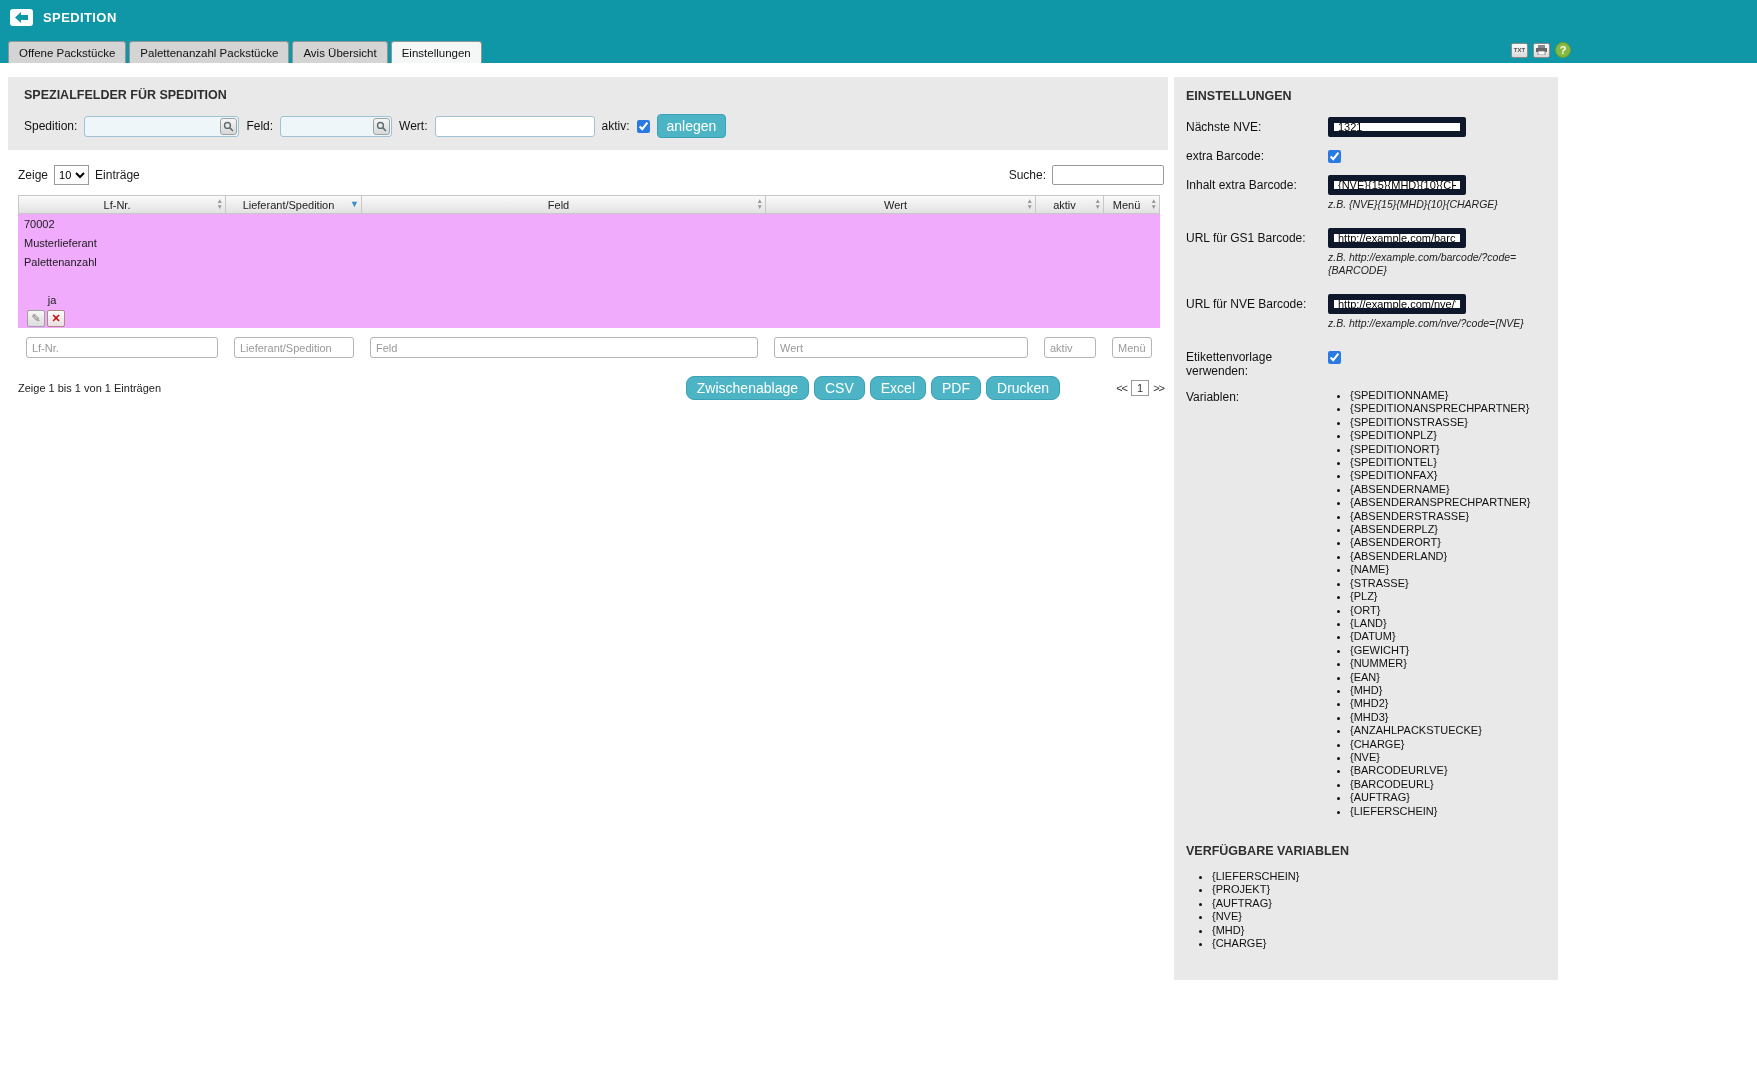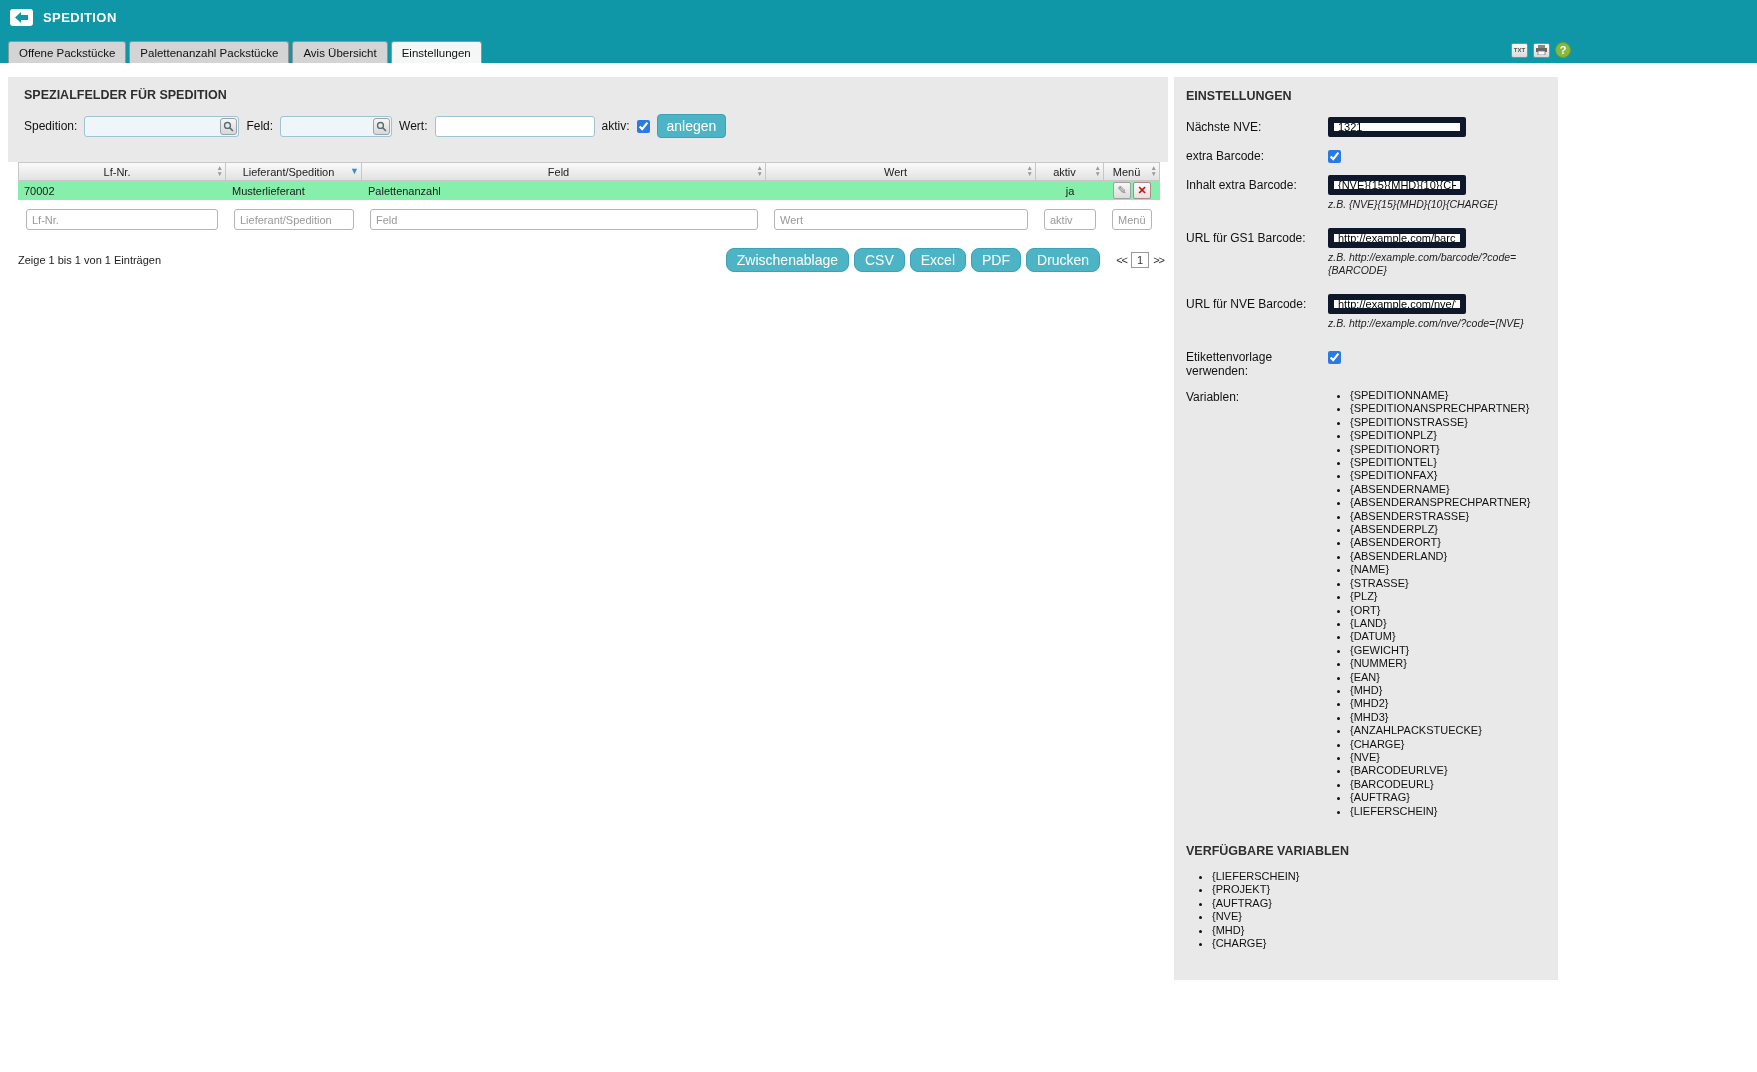--- a/index.html
+++ b/index.html
@@ -42,21 +42,21 @@
     width:16px; height:16px; border-radius:50%; background:#86b93f; border:1px solid #6d9c2e;
     color:#fff; font-weight:bold; font-size:11px; line-height:14px; text-align:center; cursor:pointer; padding:0;
   }
 
   
   .content { display:flex; align-items:flex-start; padding:14px 0 0 8px; gap:6px; min-height:1009px; background:#fff; }
   .main-col { width:1160px; }
   .sidebar { width:384px; background:#e9e9e9; padding:10px 12px 30px; min-height:865px; font-size:12px; }
 
   
-  .panel-grey { background:#e9e9e9; padding:8px 0 24px; }
+  .panel-grey { background:#e9e9e9; padding:8px 0 12px; }
   .panel-title { font-weight:bold; font-size:12.5px; color:#2e2e2e; padding:3px 16px 12px; }
   .form-row { display:flex; align-items:center; padding:0 16px; gap:7px; }
   .form-row label { font-size:12px; color:#111; }
   .inp {
     height:21px; border:1px solid #9fc3d2; border-radius:3px; background:#fff;
     font-family:inherit; font-size:11px; padding:0 5px; outline:none;
   }
   .search-wrap { position:relative; display:inline-flex; align-items:center; }
   .search-wrap .inp { background:#eef6f9; padding-right:22px; }
   .inp-spedition { width:155px; }
@@ -87,40 +87,40 @@
     position:relative; border:1px solid #c7c7c7; background:linear-gradient(#fafafa,#e2e2e2);
     font-size:11px; color:#222; text-align:center; padding:4px 14px 4px 4px; height:19px;
     display:flex; align-items:center; justify-content:center; cursor:pointer; white-space:nowrap;
   }
   .thead .th + .th { border-left:none; }
   .sort { position:absolute; right:2px; top:2px; display:flex; flex-direction:column; line-height:6px; }
   .sort i { font-style:normal; font-size:6.5px; color:#9a9a9a; }
   .th.sorted .sort { top:5px; }
   .th.sorted .sort i.dn { color:#3a8fc8; font-size:9px; }
   .c1 { width:208px; } .c2 { width:136px; } .c3 { width:404px; } .c4 { width:270px; } .c5 { width:68px; } .c6 { width:56px; }
-  .trow { display:flex; background:#86efac; }
+  .trow { display:flex; background:#f0abfc;flex-direction:column; }
   .td { font-size:11px; padding:3px 6px; height:19px; display:flex; align-items:center; overflow:hidden; white-space:nowrap; }
   .td.center { justify-content:center; }
   .icon-btn {
     width:18px; height:17px; border:1px solid #a0a0a0; border-radius:2px;
     background:linear-gradient(#f7f7f7,#dcdcdc); display:flex; align-items:center; justify-content:center;
     font-size:11px; color:#7c7c7c; cursor:pointer; padding:0; margin:0 1px;
   }
   .icon-btn.del { color:#cc1111; font-weight:bold; background:linear-gradient(#fdfdfd,#e9e0e0); border-color:#b08888; }
 
   .filter-row { display:flex; margin-top:9px; }
   .fcell { display:flex; justify-content:center; }
   .finp {
     height:21px; border:1px solid #b5b5b5; border-radius:3px; background:#fff;
     font-family:inherit; font-size:11px; padding:0 5px; width:calc(100% - 16px); outline:none;
   }
   .finp::placeholder { color:#999; }
 
   
-  .table-footer { display:flex; align-items:center; margin:18px 4px 0 10px; }
+  .table-footer { display:flex; align-items:center; margin:18px 4px 0 10px;gap:40px; }
   .tf-info { font-size:11px; color:#222; }
   .tf-spacer { flex:1; }
   .export-btns { display:flex; gap:5px; }
   .export-btns .btn.teal { border-radius:8px; padding:3px 10px; }
   .pagination { display:flex; align-items:center; gap:4px; margin-left:16px; font-size:11px; color:#333; }
   .pag-link { cursor:pointer; letter-spacing:-1px; }
   .page-cur { border:1px solid #999; background:#fff; padding:1px 5px; cursor:pointer; }
 
   
   .sb-title { font-weight:bold; font-size:12.5px; color:#2e2e2e; margin:2px 0 14px; }
@@ -196,20 +196,33 @@
             </button>
           </span>
           <label>Wert:</label>
           <input class="inp inp-wert" style="">
           <label>aktiv:</label>
           <input type="checkbox" class="chk" checked="" style="">
           <button class="btn teal">anlegen</button>
         </div>
       </div>
 
+      <div class="list-controls">
+        <div class="lc-left">
+          <span>Zeige</span>
+          <select class="page-size">
+            <option>10</option>
+          </select>
+          <span>Einträge</span>
+        </div>
+        <div class="lc-right">
+          <label>Suche:</label>
+          <input class="search-input" value="" style="">
+        </div>
+      </div>
 
       <div class="dtable">
         <div class="thead">
           <div class="th c1">
             <span>Lf-Nr.</span>
             <span class="sort">
                 <i class="up">▲</i>
                 <i class="dn">▼</i>
               </span>
           </div>

